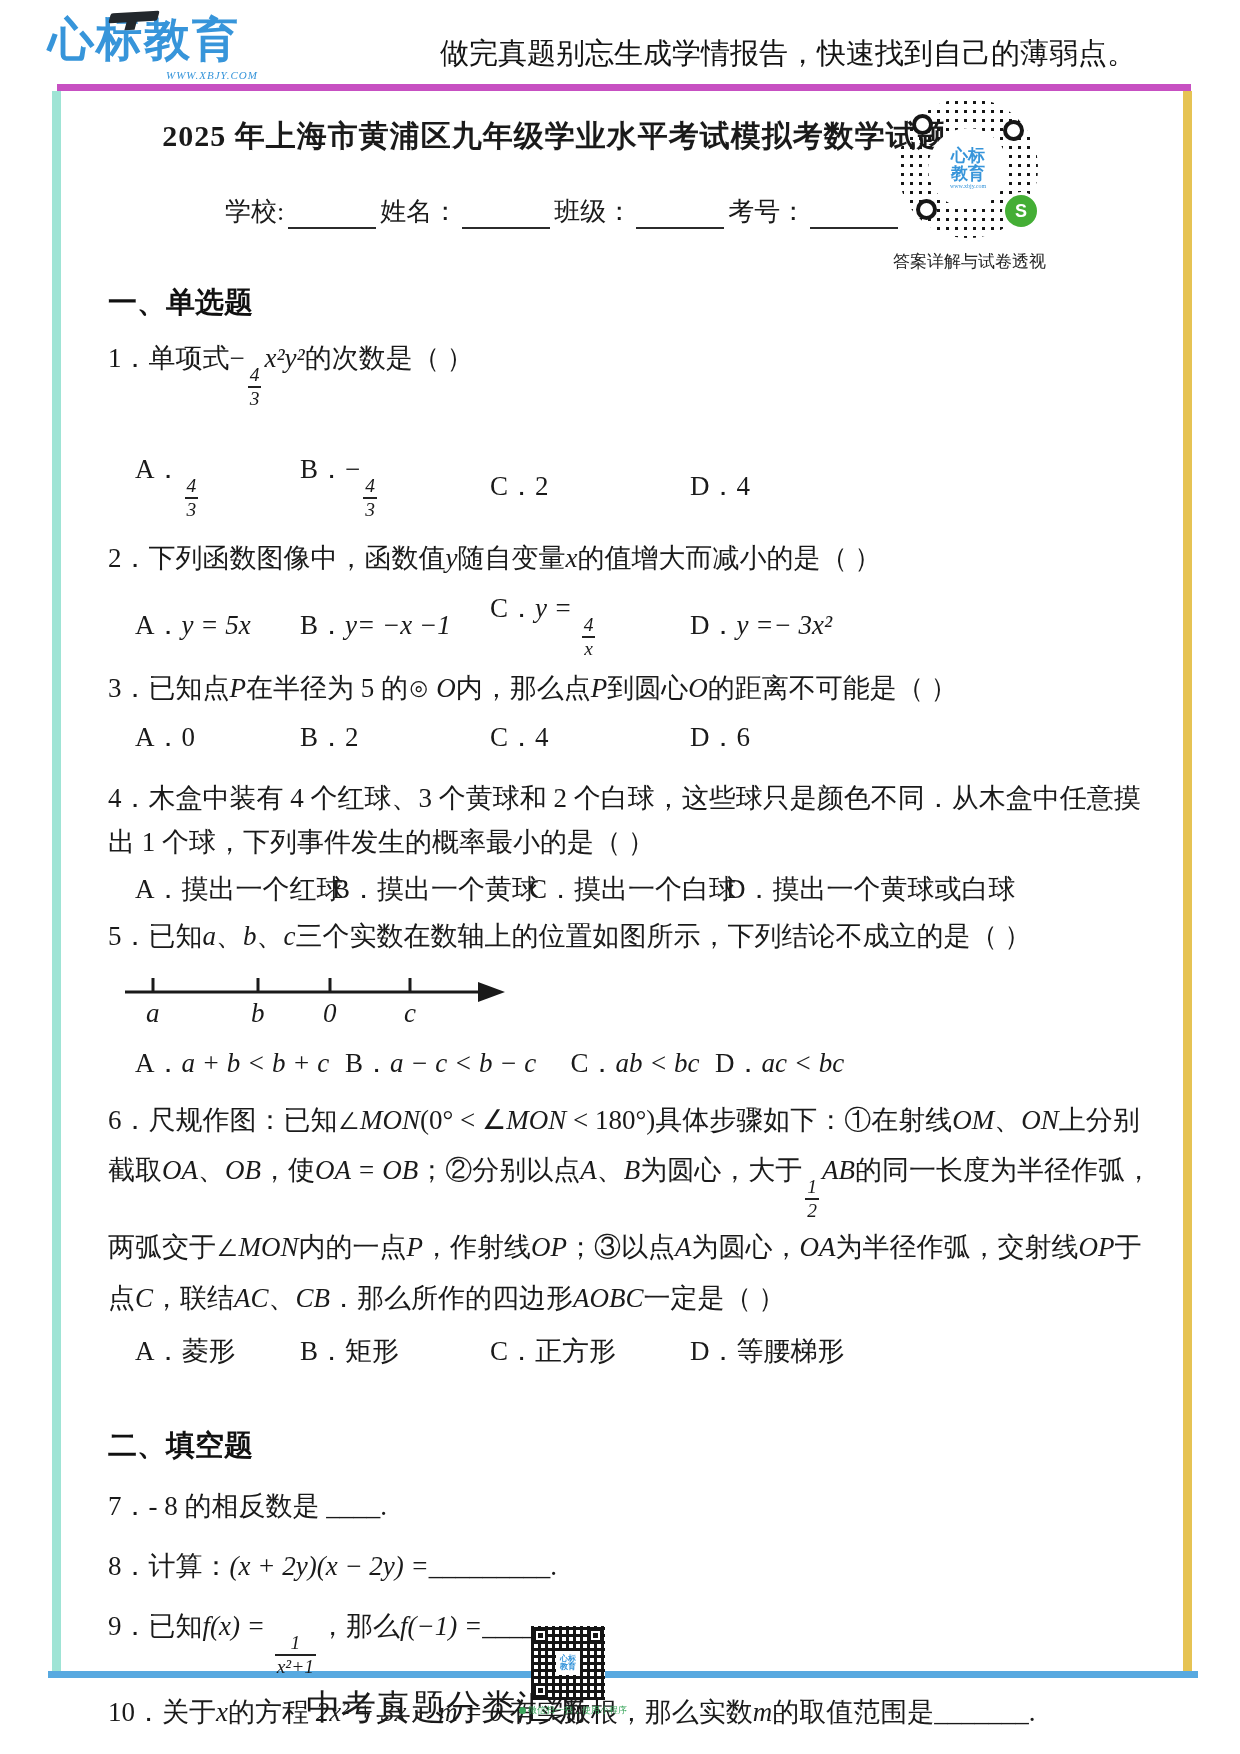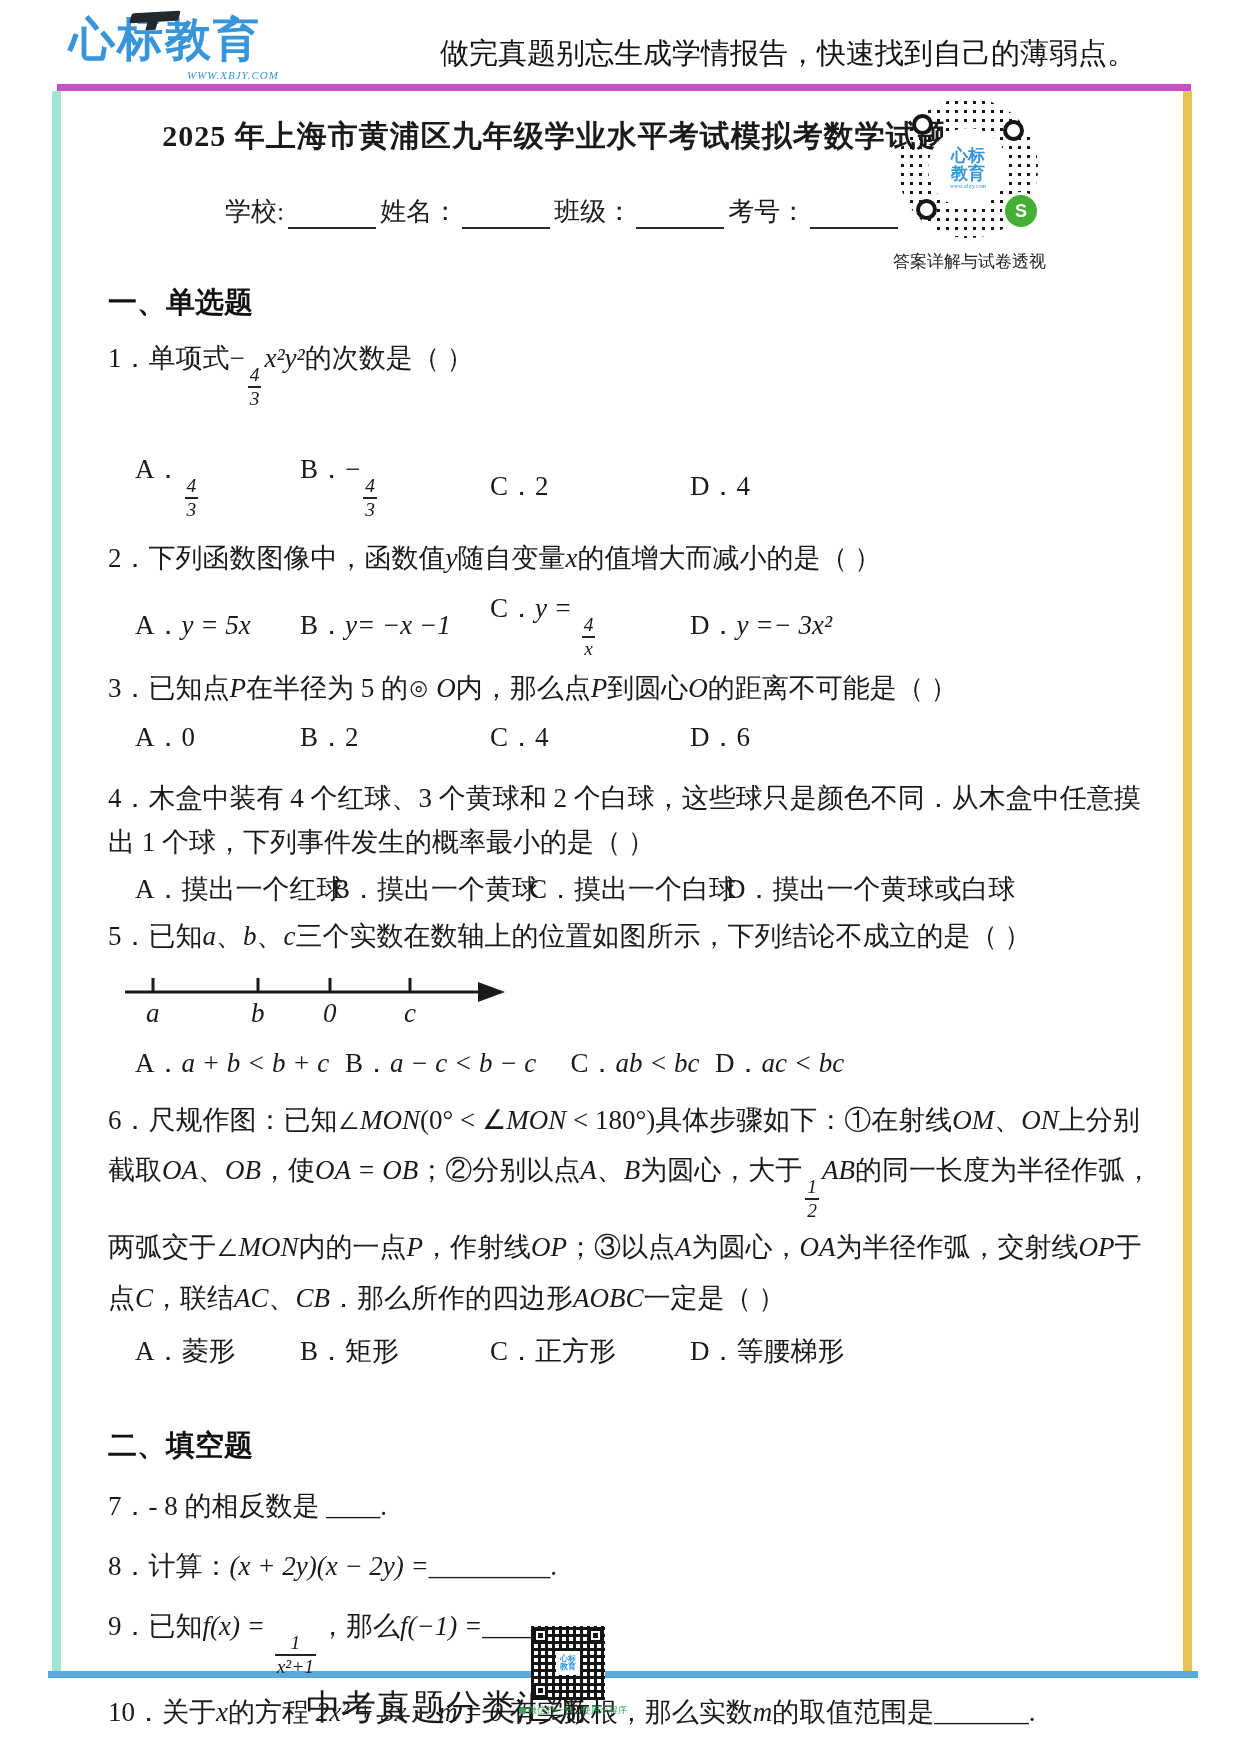--- a/index.html
+++ b/index.html
@@ -1,20 +1,20 @@
 <!DOCTYPE html>
 <html><head>
 <meta charset="utf-8">
 <style>
   html,body{margin:0;padding:0;background:#fff;}
   .page{position:relative;width:1240px;height:1754px;background:#ffffff;overflow:hidden;
         font-family:"Liberation Serif",serif;color:#1a1a1a;}
 
   
-  .logo{position:absolute;left:69px;top:14px;width:260px;height:70px;}
+  .logo{position:absolute;left:48px;top:14px;width:260px;height:70px;}
   .logo-text{font-family:"Liberation Sans",sans-serif;font-weight:bold;font-size:46px;
              color:#3795da;letter-spacing:2px;line-height:1.1;}
   .logo-cap{position:absolute;left:62px;top:-2px;width:48px;height:10px;background:#23282d;
             border-radius:2px;transform:skewX(-18deg) rotate(-3deg);}
   .logo-cap:after{content:"";position:absolute;left:18px;top:9px;width:10px;height:9px;background:#23282d;}
   .logo-url{position:absolute;left:118px;top:55px;font-size:11px;font-style:italic;
             color:#3795da;letter-spacing:1px;white-space:nowrap;}
   .tagline{position:absolute;left:440px;top:34px;font-size:29px;color:#141414;white-space:nowrap;}
 
   

